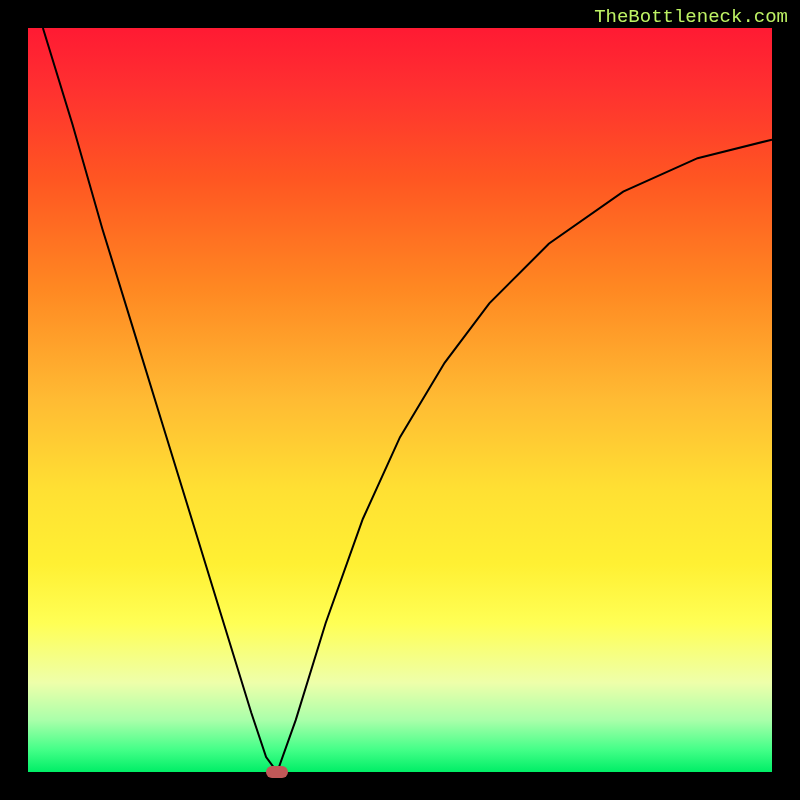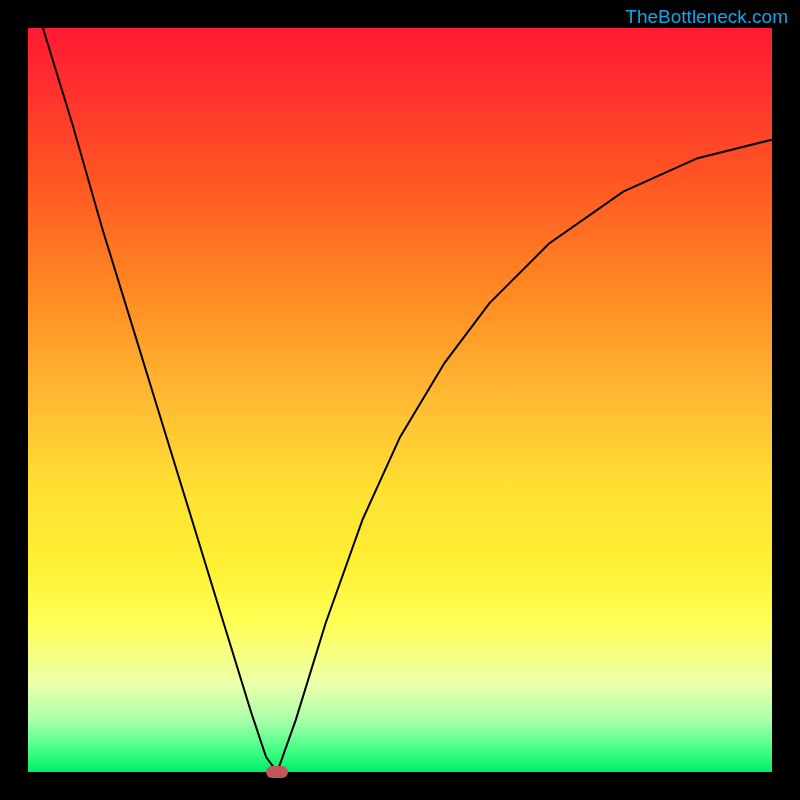--- a/index.html
+++ b/index.html
@@ -7,24 +7,25 @@
       width: 800px;
       height: 800px;
       background: #000;
       position: relative;
       font-family: Arial, sans-serif;
     }
     .watermark {
       position: absolute;
       top: 6px;
       right: 12px;
-      color: #0ea5e9;
+      color: #bef264;
       font-size: 19px;
       font-weight: 500;
       z-index: 10;
+      font-family: Liberation Mono, monospace;
     }
     .plot-area {
       position: absolute;
       top: 28px;
       left: 28px;
       width: 744px;
       height: 744px;
       background: linear-gradient(to bottom,
         #ff1a33 0%,
         #ff3030 8%,

